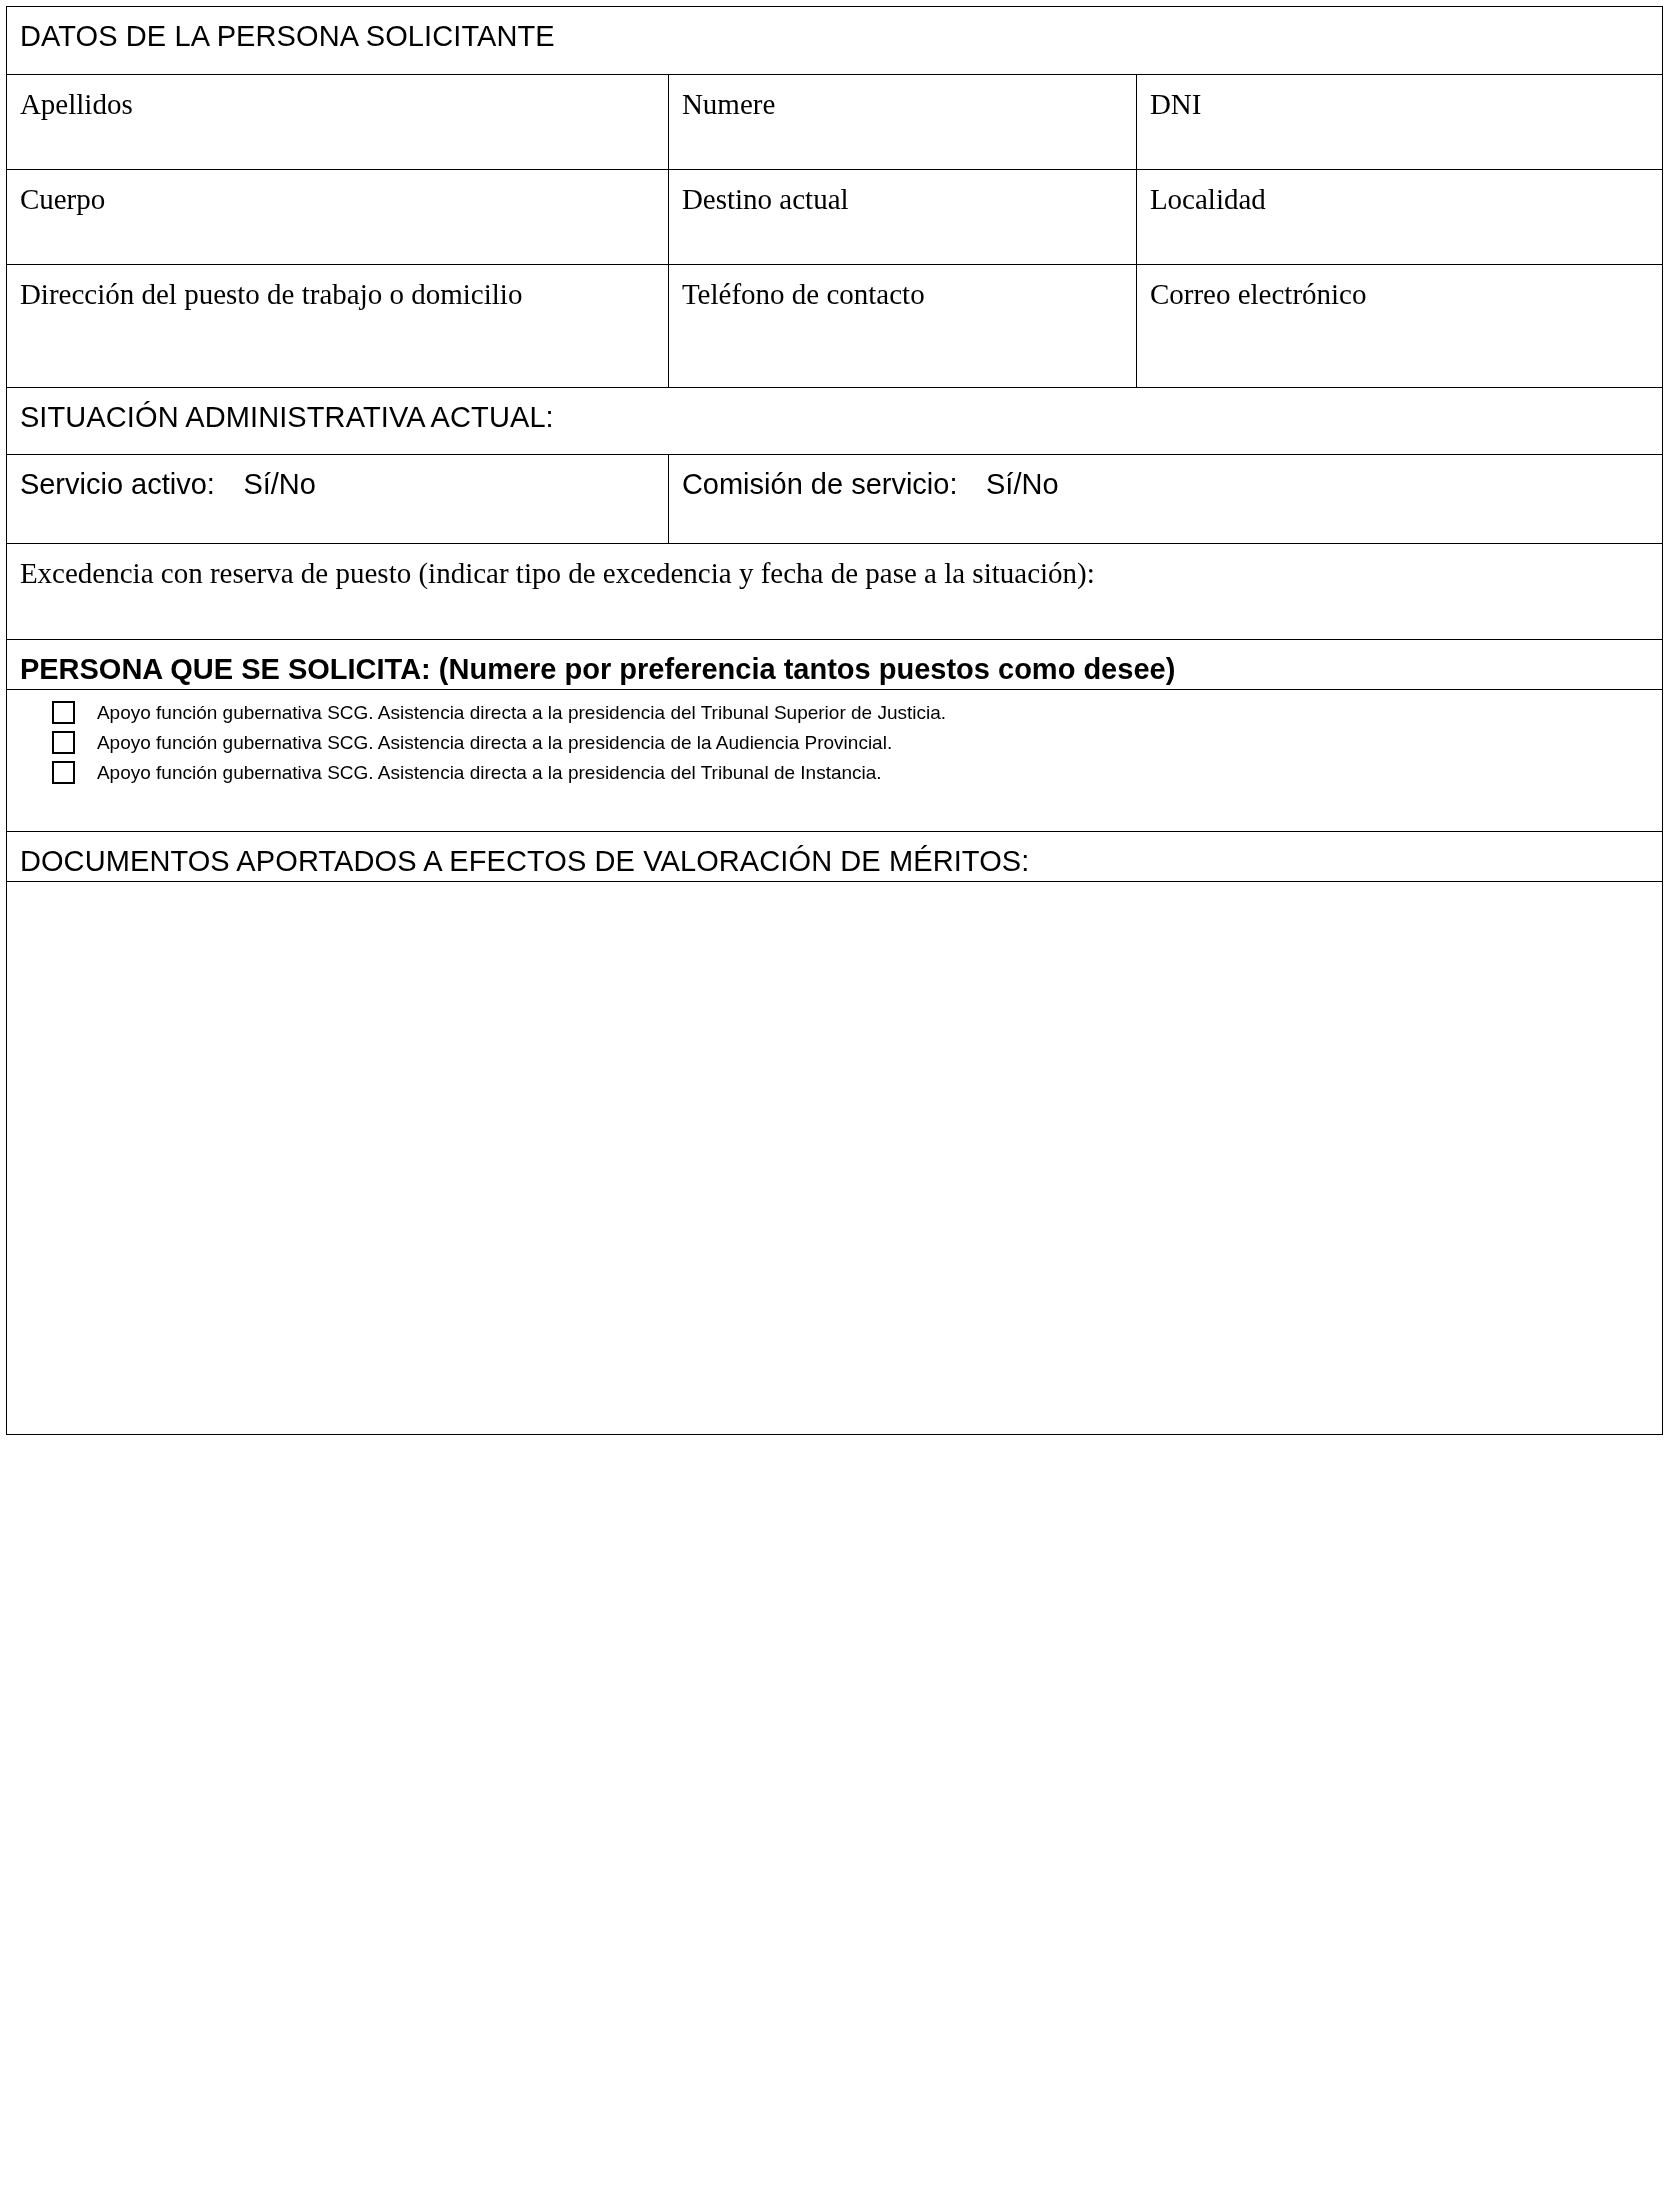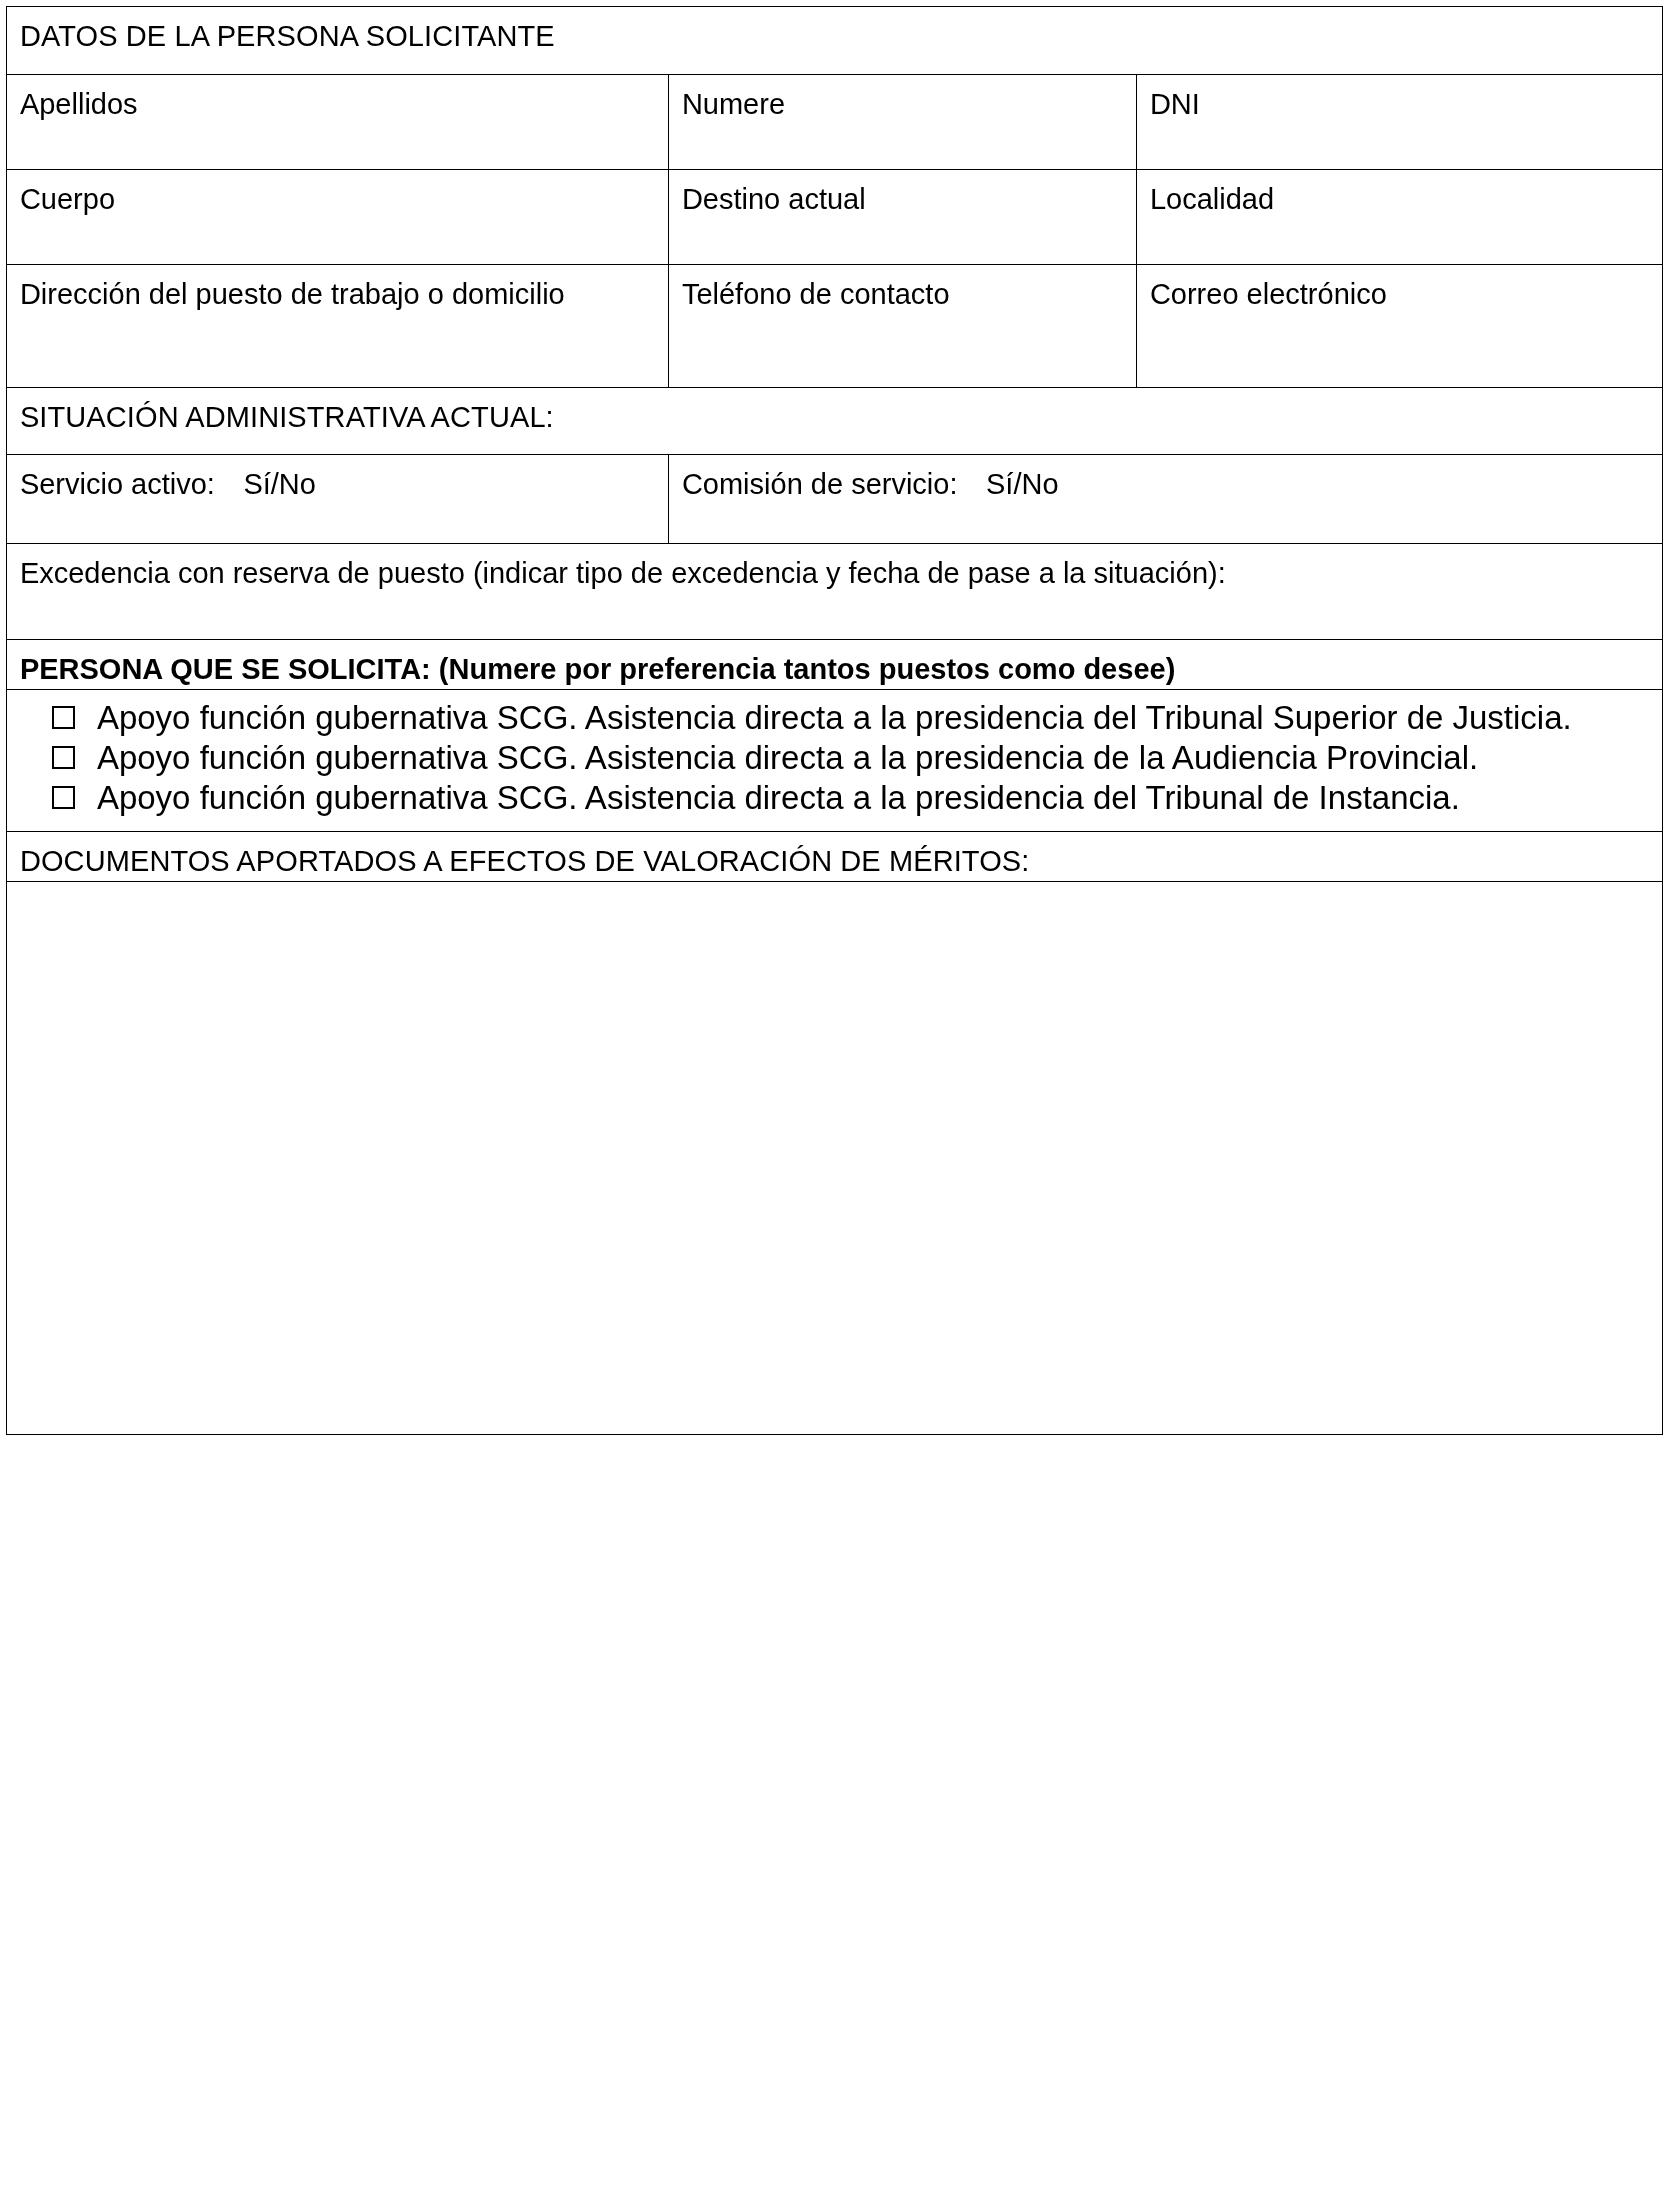--- a/index.html
+++ b/index.html
@@ -49,35 +49,35 @@
   .r-field   { height: 95px; }
   .r-addr    { height: 123px; }
   .r-situ    { height: 67px; }
   .r-yesno   { height: 89px; }
   .r-exced   { height: 96px; }
   .r-puesto  { height: 42px; }
   .r-checks  { height: 142px; }
   .r-docs    { height: 43px; }
   .r-blank   { height: 553px; }
 
-  .label { display: block; }
+  .label { display: block; font-family: Liberation Serif, serif; }
 
   .gap-s { display: inline-block; width: 28.5px; }
 
   
   .check-list {
     list-style: none;
     margin: 0;
     padding: 0 0 0 32px;
   }
   .check-row {
     display: flex;
     align-items: center;
     margin: 0 0 7.1px 0;
-    font-size: 33px;
+    font-size: 19px;
     line-height: 1.0;
   }
   .check-row:last-child { margin-bottom: 0; }
 
   .checkbox {
     flex: 0 0 auto;
     width: 23px;
     height: 23px;
     border: 2.4px solid #000000;
     background: #ffffff;

